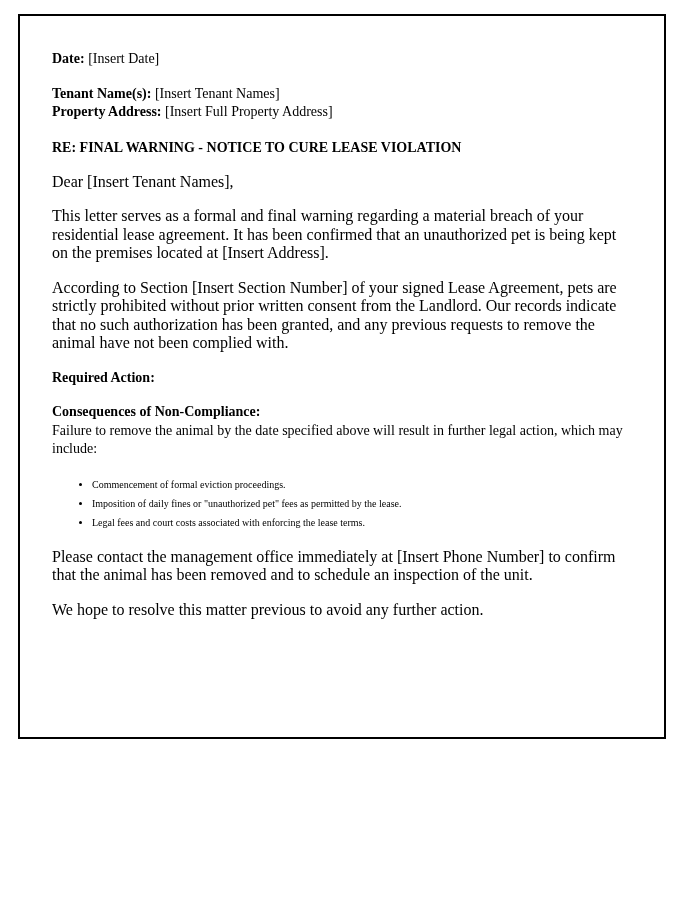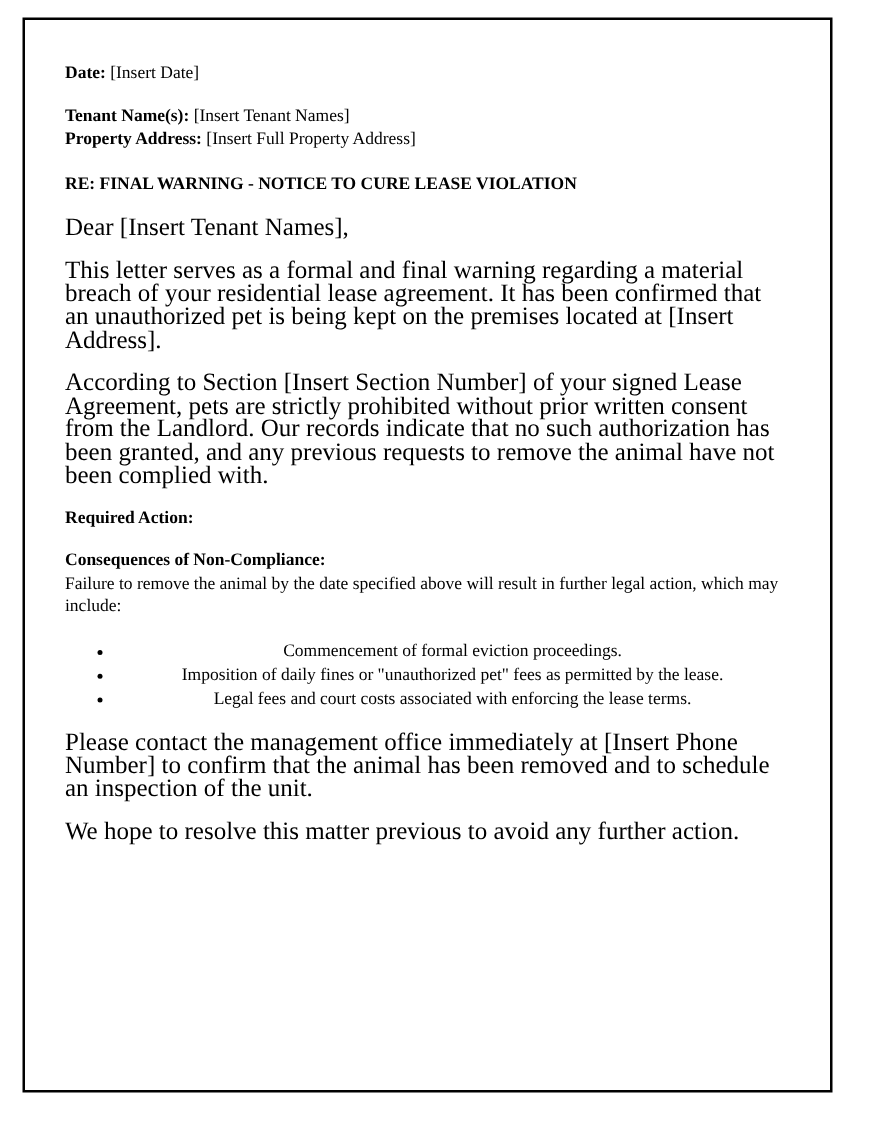--- a/index.html
+++ b/index.html
@@ -13,51 +13,50 @@
     height: 900px;
     background: #ffffff;
     font-family: "Liberation Serif", "DejaVu Serif", serif;
     color: #000000;
   }
   .frame {
     position: absolute;
     left: 18px;
     top: 14px;
     width: 648px;
-    height: 860px;
+    height: 725px;
     border: 2px solid #000000;
     box-sizing: border-box;
     padding: 34px 32px 0 32px;
   }
   .line {
     margin: 0;
     font-size: 14px;
     line-height: 18.5px;
   }
   .para {
     margin: 0 0 16px 0;
-    font-size: 20px;
+    font-size: 16px;
     line-height: 18.5px;
   }
   .group {
     margin: 0 0 16px 0;
   }
   .b { font-weight: bold; }
   .subject {
     margin: 0 0 16px 0;
     font-size: 14px;
     line-height: 19px;
     font-weight: bold;
   }
   ul.bullets {
     margin: 0 0 16px 0;
     padding: 0 0 0 40px;
-    font-size: 14px;
+    font-size: 10px;
     line-height: 19px;
-    text-align: center;
   }
   ul.bullets li { margin: 0; }
 </style>
 </head>
 <body>
 
 <div class="canvas">
   <div class="frame">
 
     <p class="line group"><span class="b">Date:</span><span> [Insert Date]</span></p>

